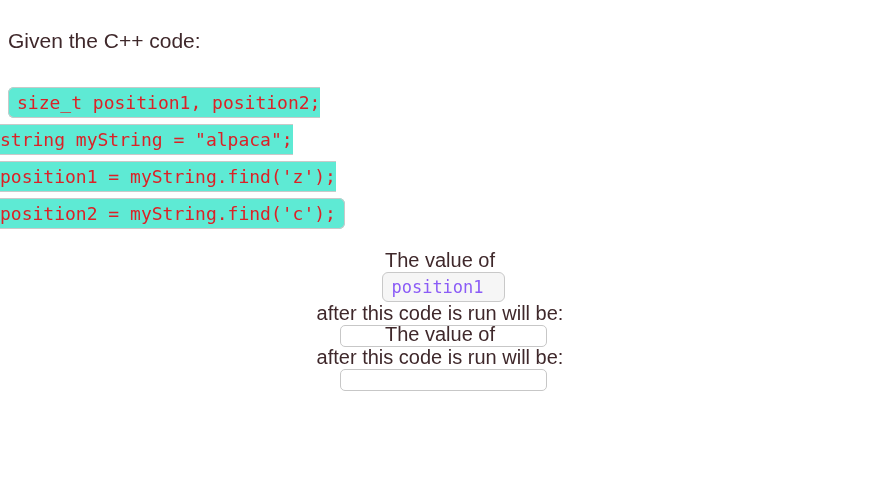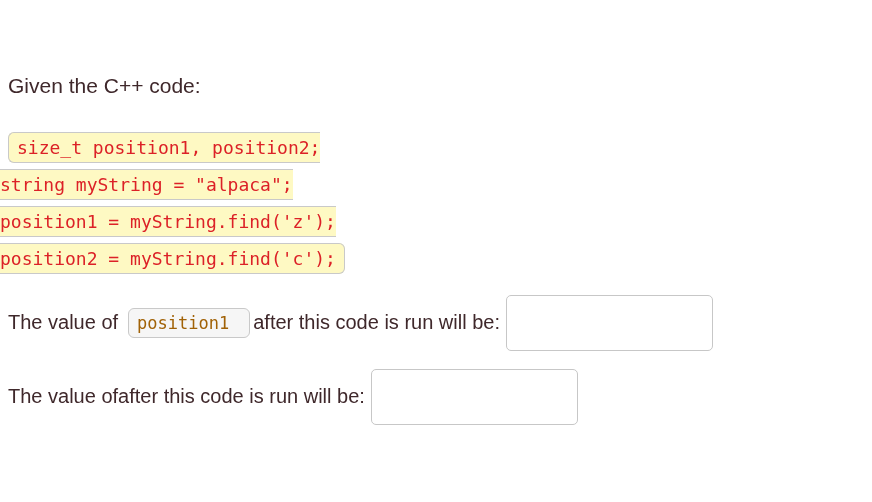--- a/index.html
+++ b/index.html
@@ -5,63 +5,64 @@
   * { box-sizing: border-box; }
   html, body { margin: 0; padding: 0; }
   body {
     width: 872px;
     height: 502px;
     background: #ffffff;
     overflow: hidden;
     font-family: "Liberation Sans", sans-serif;
     color: #3f282b;
   }
-  .page { padding-top: 28px; margin-top: 45px; }
+  .page { padding-top: 28px; }
 
   .intro {
     font-size: 21px;
     line-height: 26px;
     margin: 0 0 0 8px;
   }
 
   
   .code-para {
     margin: 31px 0 0 0;
     line-height: 36px;
     text-indent: 8px;
   }
   code.block {
     font-family: "DejaVu Sans Mono", monospace;
     font-size: 18px;
     color: #dc2127;
-    background: #fef9c3;
+    background: #5eead4;
     border: 1px solid #c9c9c9;
     border-radius: 6px;
     padding: 4px 8px;
     white-space: pre;
     -webkit-box-decoration-break: slice;
     box-decoration-break: slice;
   }
 
   .q-row {
     display: flex;
     align-items: center;
     height: 57px;
     margin: 16px 0 0 8px;
+    flex-direction: column;
   }
   .q-row + .q-row { margin-top: 17px; }
 
   .q-text {
     font-size: 20px;
     white-space: pre;
   }
   code.chip {
     font-family: "DejaVu Sans Mono", monospace;
     font-size: 17px;
-    color: #a16207;
+    color: #8b5cf6;
     background: #f6f6f6;
     border: 1px solid #c9c9c9;
     border-radius: 6px;
     padding: 4px 20px 4px 8px;
     margin: 0 3px 0 10px;
     white-space: pre;
   }
 
   input.answer {
     width: 207px;

